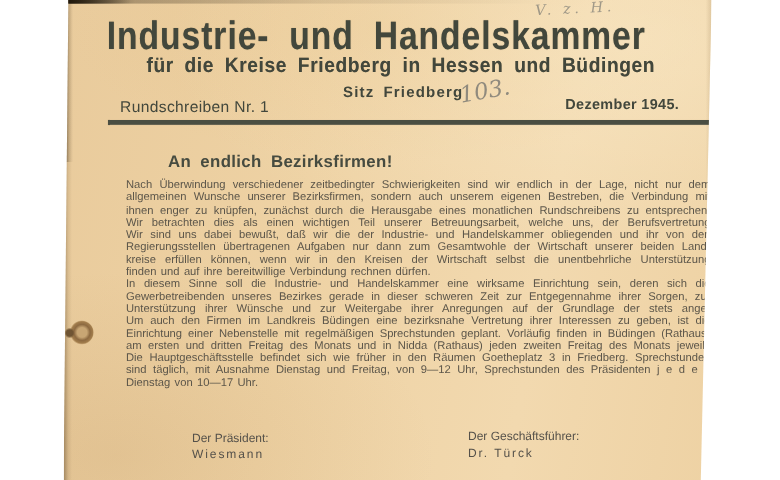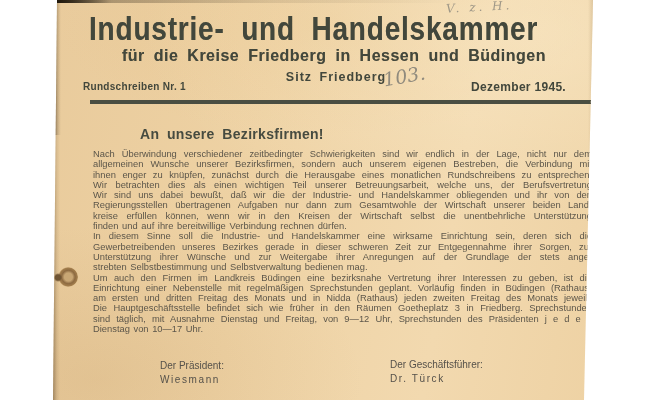--- a/index.html
+++ b/index.html
@@ -39,32 +39,32 @@
   
   .ink{color:#42473c;}
   .title{position:absolute;left:36px;top:11px;white-space:nowrap;font-weight:bold;
     font-size:28px;letter-spacing:0.8px;word-spacing:8px;transform:scaleY(1.18);transform-origin:left top;
     text-shadow:0 0 .6px rgba(55,48,28,.45);}
   .subtitle{position:absolute;left:0;right:-22px;top:46px;text-align:center;font-weight:bold;
     font-size:16px;letter-spacing:0.5px;word-spacing:4px;transform:scaleY(1.08);transform-origin:center top;
     text-shadow:0 0 .5px rgba(55,48,28,.4);}
   .seat{position:absolute;left:0;right:-26px;top:70px;text-align:center;font-weight:bold;
     font-size:12.5px;letter-spacing:1px;word-spacing:3px;}
-  .circ{position:absolute;left:30px;top:81px;font-weight:bold;font-size:10px;letter-spacing:.3px;}
+  .circ{position:absolute;left:47px;top:81px;font-weight:normal;font-size:13px;letter-spacing:.3px;}
   .date{position:absolute;right:27px;top:80px;font-weight:bold;font-size:12px;letter-spacing:.3px;}
   .rule{position:absolute;left:37px;top:100px;width:506px;height:3.5px;background:
     linear-gradient(to right,#4a4e42 0 60%, #51544ا 0) , #4a4e42;
     background:#4a4e42;box-shadow:0 0 .6px rgba(40,40,30,.8);}
 
   
   .salutation{position:absolute;left:87px;top:126px;font-weight:bold;font-size:14px;
     word-spacing:3.5px;letter-spacing:.3px;color:#464b40;}
   .body-lines{position:absolute;left:40px;top:149px;width:499px;color:#5c564a;
     font-size:9.35px;line-height:10.3px;word-spacing:1px;}
-  .bline{text-align:justify;text-align-last:justify;height:10.3px;overflow:visible;white-space:normal;}
+  .bline{text-align:justify;text-align-last:justify;height:10.3px;overflow:visible;white-space:normal;margin-left:12px;}
   .bline.pend{text-align-last:left;}
 
   
   .sig{position:absolute;color:#55514a;font-size:10px;line-height:12.5px;}
   .sig-left{left:107px;top:360px;}
   .sig-right{left:337px;top:359px;}
   .sig .name{letter-spacing:1.6px;margin-top:1px;}
 
   .corner-sliver{position:absolute;left:0;top:0;width:56px;height:3px;
     background:linear-gradient(to right, rgba(25,18,8,0.9), rgba(25,18,8,0.35) 55%, transparent);}
@@ -84,35 +84,34 @@
     <div class="pencil note-top">V. z. H.</div>
     <div class="pencil note-num">103.</div>
 
     <div class="title ink">Industrie- und Handelskammer</div>
     <div class="subtitle ink">für die Kreise Friedberg in Hessen und Büdingen</div>
     <div class="seat ink">Sitz Friedberg</div>
     <div class="circ ink">Rundschreiben Nr. 1</div>
     <div class="date ink">Dezember 1945.</div>
     <div class="rule"></div>
 
-    <div class="salutation">An unsere Bezirksfirmen!</div>
+    <div class="salutation">An endlich Bezirksfirmen!</div>
 
     <div class="body-lines">
         <div class="bline">Nach Überwindung verschiedener zeitbedingter Schwierigkeiten sind wir endlich in der Lage, nicht nur dem</div>
         <div class="bline">allgemeinen Wunsche unserer Bezirksfirmen, sondern auch unserem eigenen Bestreben, die Verbindung mit</div>
         <div class="bline">ihnen enger zu knüpfen, zunächst durch die Herausgabe eines monatlichen Rundschreibens zu entsprechen.</div>
         <div class="bline">Wir betrachten dies als einen wichtigen Teil unserer Betreuungsarbeit, welche uns, der Berufsvertretung</div>
         <div class="bline">Wir sind uns dabei bewußt, daß wir die der Industrie- und Handelskammer obliegenden und ihr von den</div>
         <div class="bline">Regierungsstellen übertragenen Aufgaben nur dann zum Gesamtwohle der Wirtschaft unserer beiden Land-</div>
         <div class="bline">kreise erfüllen können, wenn wir in den Kreisen der Wirtschaft selbst die unentbehrliche Unterstützung</div>
         <div class="bline pend">finden und auf ihre bereitwillige Verbindung rechnen dürfen.</div>
         <div class="bline">In diesem Sinne soll die Industrie- und Handelskammer eine wirksame Einrichtung sein, deren sich die</div>
         <div class="bline">Gewerbetreibenden unseres Bezirkes gerade in dieser schweren Zeit zur Entgegennahme ihrer Sorgen, zur</div>
         <div class="bline">Unterstützung ihrer Wünsche und zur Weitergabe ihrer Anregungen auf der Grundlage der stets ange-</div>
-        <div class="bline pend">strebten Selbstbestimmung und Selbstverwaltung bedienen mag.</div>
         <div class="bline">Um auch den Firmen im Landkreis Büdingen eine bezirksnahe Vertretung ihrer Interessen zu geben, ist die</div>
         <div class="bline">Einrichtung einer Nebenstelle mit regelmäßigen Sprechstunden geplant. Vorläufig finden in Büdingen (Rathaus)</div>
         <div class="bline">am ersten und dritten Freitag des Monats und in Nidda (Rathaus) jeden zweiten Freitag des Monats jeweils</div>
         <div class="bline">Die Hauptgeschäftsstelle befindet sich wie früher in den Räumen Goetheplatz 3 in Friedberg. Sprechstunden</div>
         <div class="bline">sind täglich, mit Ausnahme Dienstag und Freitag, von 9—12 Uhr, Sprechstunden des Präsidenten j e d e n</div>
         <div class="bline pend">Dienstag von 10—17 Uhr.</div>
       </div>
 
     <div class="sig sig-right">
       <div class="role">Der Geschäftsführer:</div>

